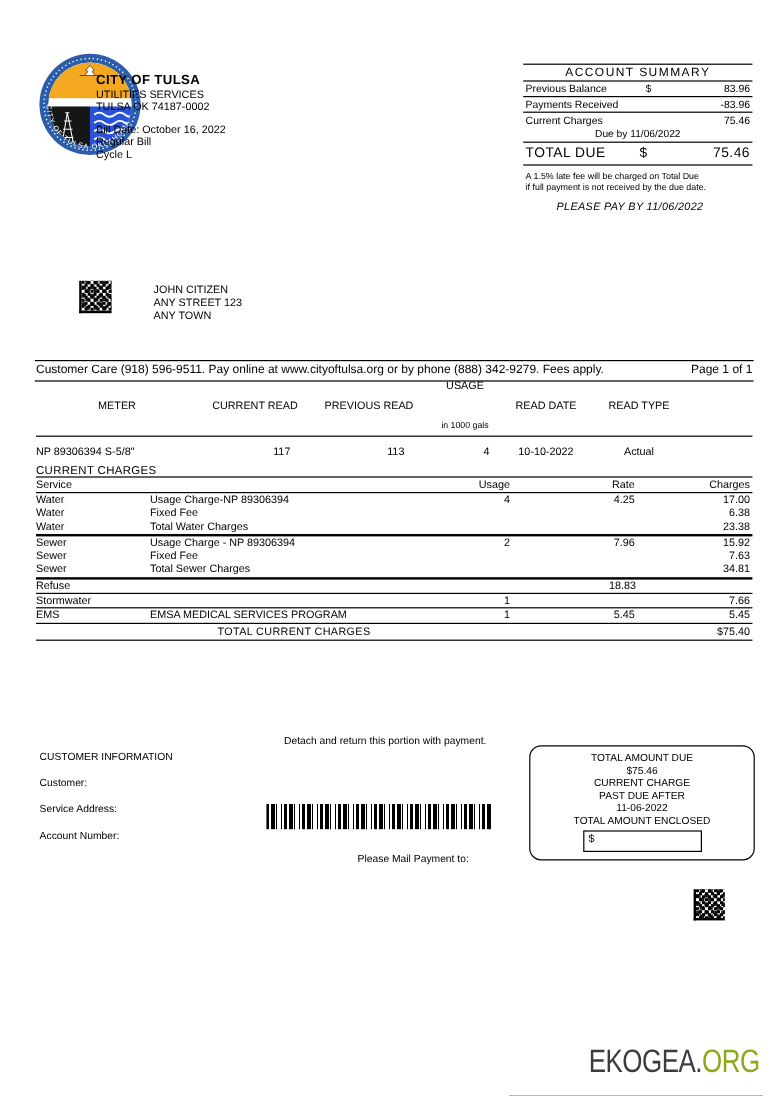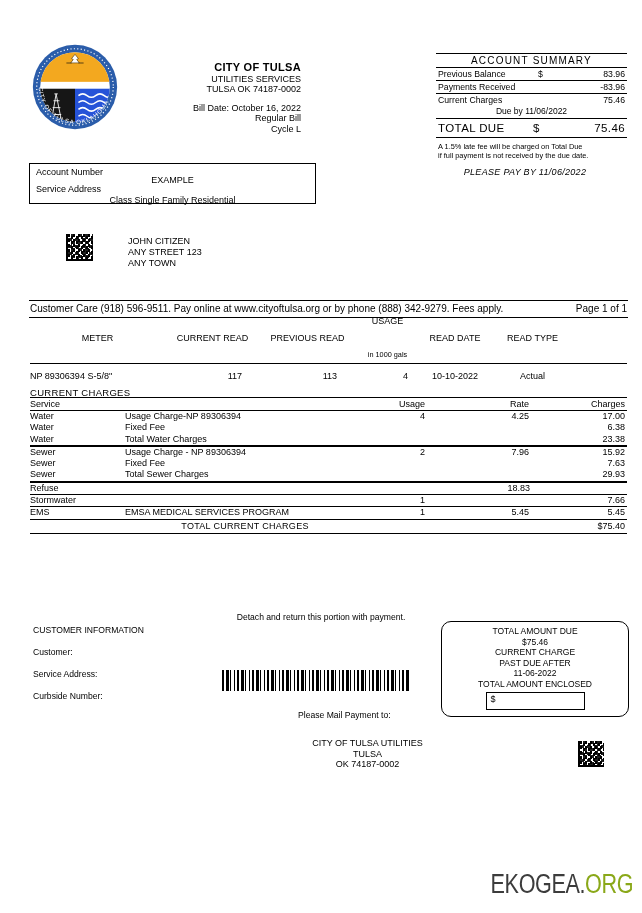--- a/index.html
+++ b/index.html
@@ -3,21 +3,21 @@
 <meta charset="utf-8">
 <style>
   html,body{margin:0;padding:0;background:#888;}
   .page{
     position:relative;width:642px;height:913px;background:#fff;margin:0 auto;
     font-family:"Liberation Sans","DejaVu Sans",sans-serif;color:#000;overflow:hidden;
   }
   .abs{position:absolute;}
   
   .seal{left:32px;top:44px;width:86px;height:86px;}
-  .hdr{left:96px;top:62px;width:205px;text-align:right;font-size:9px;line-height:10.5px;}
+  .hdr{left:80px;top:62px;width:205px;text-align:left;font-size:9px;line-height:10.5px;}
   .hdr .company{font-size:11px;font-weight:bold;letter-spacing:.3px;margin-bottom:1px;}
   .hdr .billdate{margin-top:8px;}
   
   .summary{left:436px;top:53px;width:191px;font-size:8.7px;}
   .summary .title{border-top:1px solid #000;border-bottom:1px solid #000;text-align:center;
     font-size:10px;letter-spacing:1.2px;padding:1px 0;}
   .srow{display:grid;grid-template-columns:100px 32px 1fr;border-bottom:1px solid #000;
     padding:1px 2px;align-items:baseline;}
   .srow .v{text-align:right;}
   .srow.last{border-bottom:none;}
@@ -162,26 +162,20 @@
       <span>TOTAL DUE</span>
       <span>$</span>
       <span class="v">75.46</span>
     </div>
     <div class="sum-note">
       <div>A 1.5% late fee will be charged on Total Due</div>
       <div>if full payment is not received by the due date.</div>
     </div>
   </div>
 
-  <div class="abs acctbox">
-    <div class="l1">Account Number</div>
-    <div class="center l2">EXAMPLE</div>
-    <div class="l3">Service Address</div>
-    <div class="center l4">Class Single Family Residential</div>
-  </div>
 
   <div class="abs paybys">PLEASE PAY BY 11/06/2022</div>
 
   <div class="abs qr qr1"></div>
   <div class="abs mailaddr">
     <div>JOHN CITIZEN</div>
     <div>ANY STREET 123</div>
     <div>ANY TOWN</div>
   </div>
 
@@ -259,21 +253,21 @@
           <div class="cc-desc">Fixed Fee</div>
           <div class="cc-usage"></div>
           <div class="cc-rate"></div>
           <div class="cc-chg">7.63</div>
         </div>
         <div class="crow">
           <div class="cc-svc">Sewer</div>
           <div class="cc-desc">Total Sewer Charges</div>
           <div class="cc-usage"></div>
           <div class="cc-rate"></div>
-          <div class="cc-chg">29.93</div>
+          <div class="cc-chg">34.81</div>
         </div>
         <div class="crow thick-top">
           <div class="cc-svc">Refuse</div>
           <div class="cc-usage"></div>
           <div class="cc-rate"></div>
           <div class="cc-chg">18.83</div>
         </div>
         <div class="crow thin-top">
           <div class="cc-svc">Stormwater</div>
           <div class="cc-desc"></div>
@@ -292,39 +286,35 @@
     <div class="ctotal">
       <div class="lbl">TOTAL CURRENT CHARGES</div>
       <div class="v">$75.40</div>
     </div>
   </div>
 
   <div class="abs detach">Detach and return this portion with payment.</div>
   <div class="abs custinfo ci-title">CUSTOMER INFORMATION</div>
   <div class="abs custinfo ci-cust">Customer:</div>
   <div class="abs custinfo ci-svc">Service Address:</div>
-  <div class="abs custinfo ci-acct">Curbside Number:</div>
+  <div class="abs custinfo ci-acct">Account Number:</div>
   <div class="abs barcode"></div>
 
   <div class="abs totbox">
     <div>TOTAL AMOUNT DUE</div>
     <div>$75.46</div>
     <div>CURRENT CHARGE</div>
     <div>PAST DUE AFTER</div>
     <div>11-06-2022</div>
     <div>TOTAL AMOUNT ENCLOSED</div>
     <div class="amtfield">
       <span>$</span>
     </div>
   </div>
 
   <div class="abs mailto">Please Mail Payment to:</div>
-  <div class="abs payaddr">
-    <div>CITY OF TULSA UTILITIES TULSA</div>
-    <div>OK 74187-0002</div>
-  </div>
   <div class="abs qr qr2"></div>
 
   <div class="abs brand">
     <span class="dark">EKOGEA.</span><span class="green">ORG</span>
   </div>
 
 </div>
 
 </body></html>

